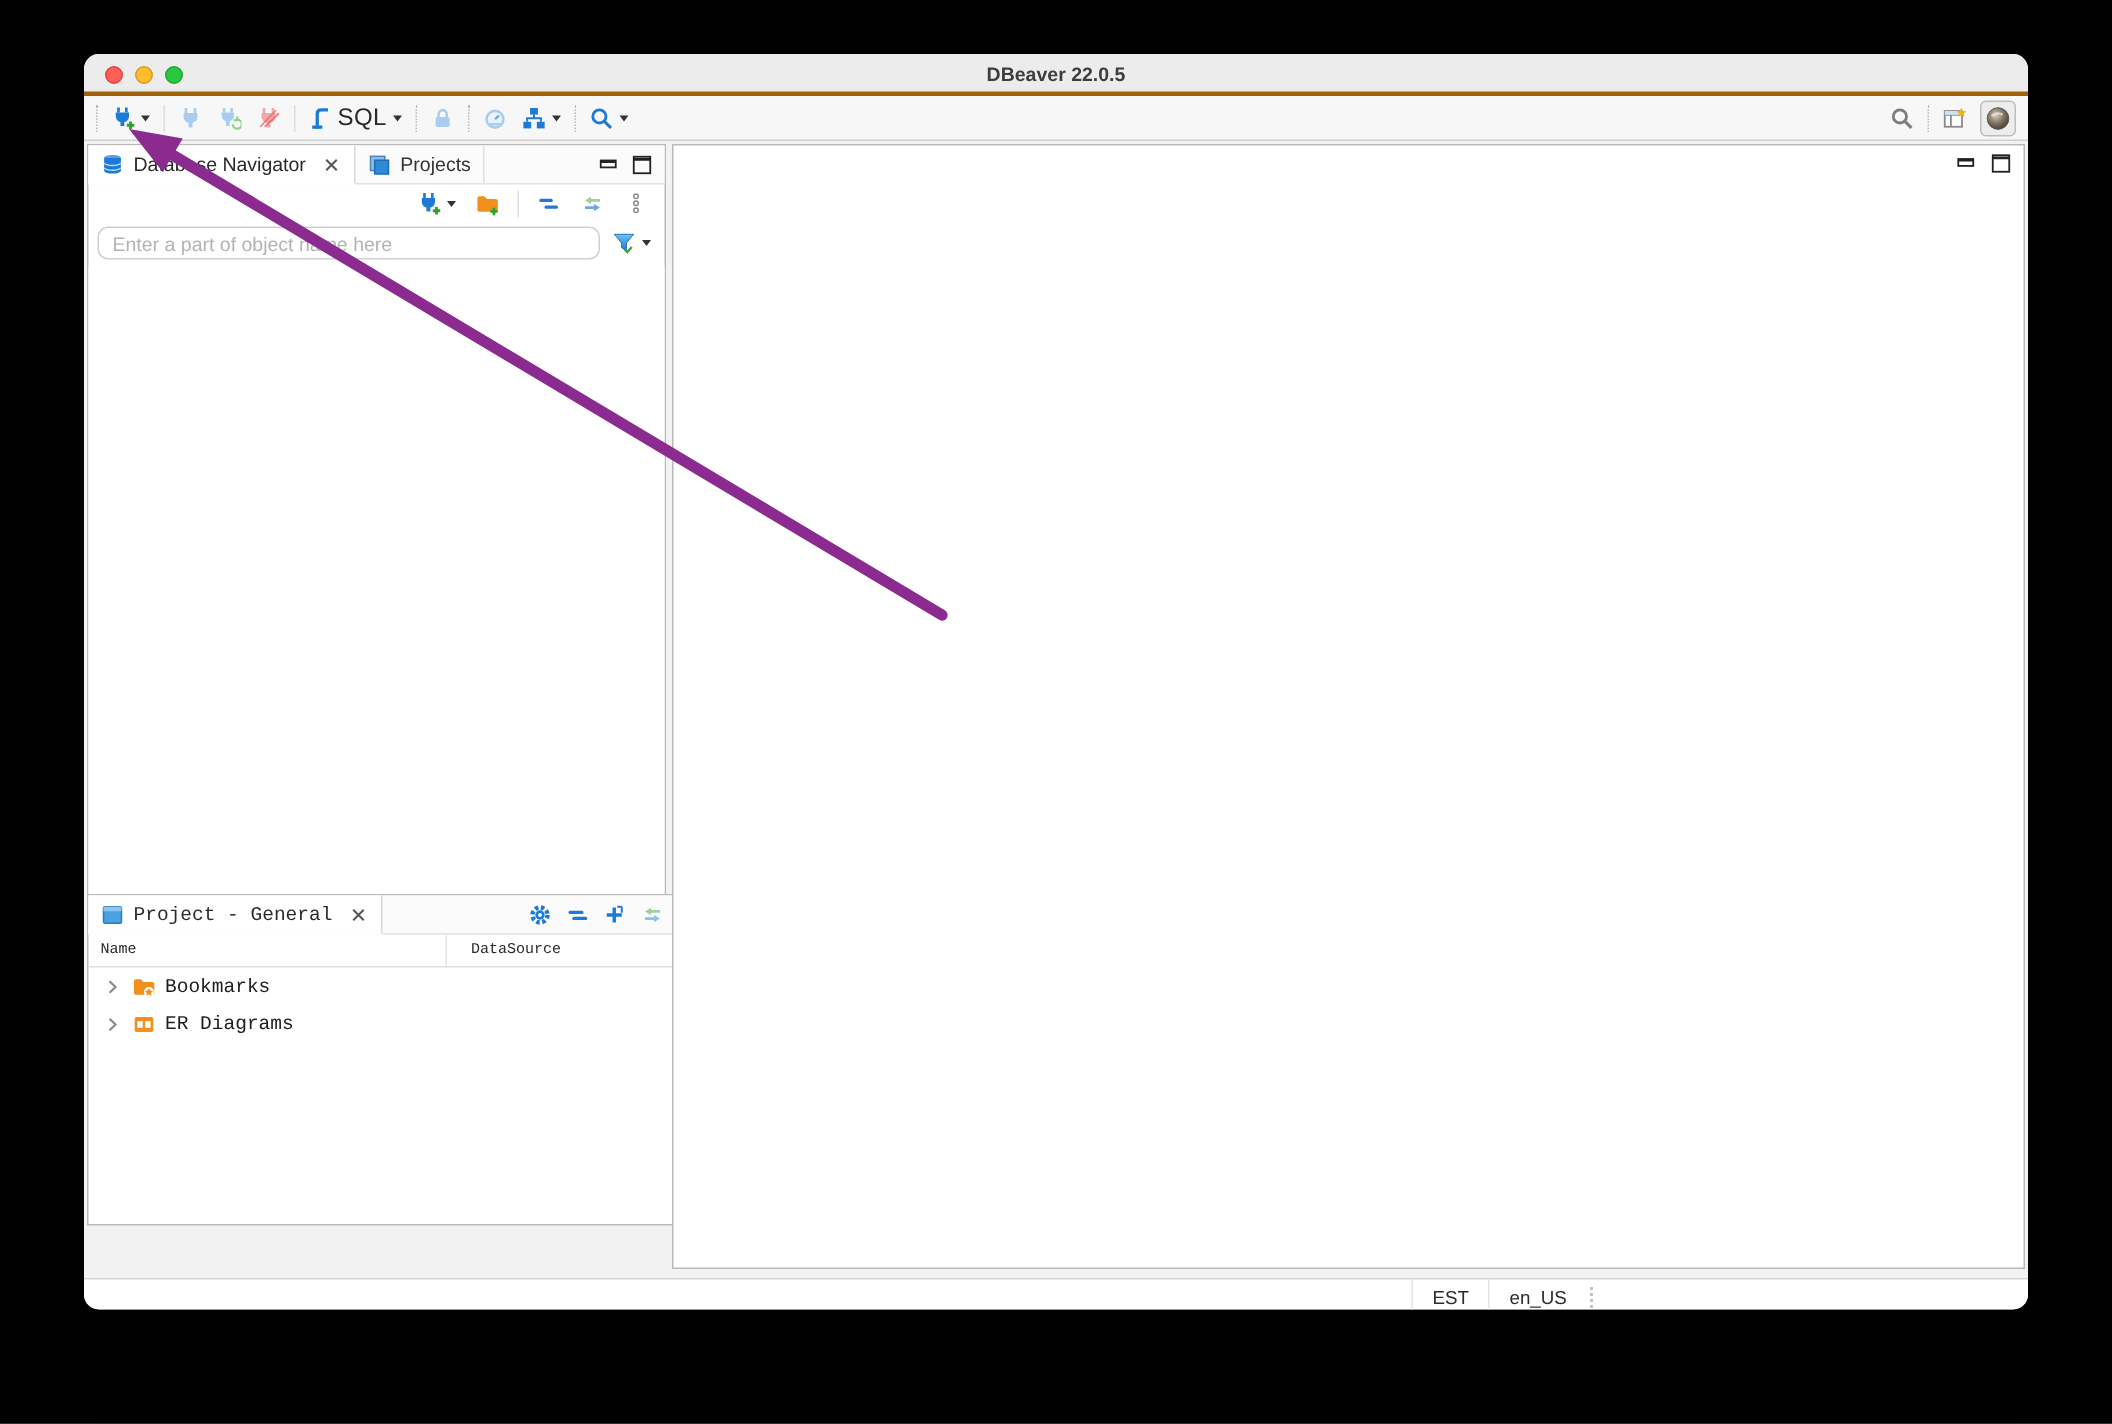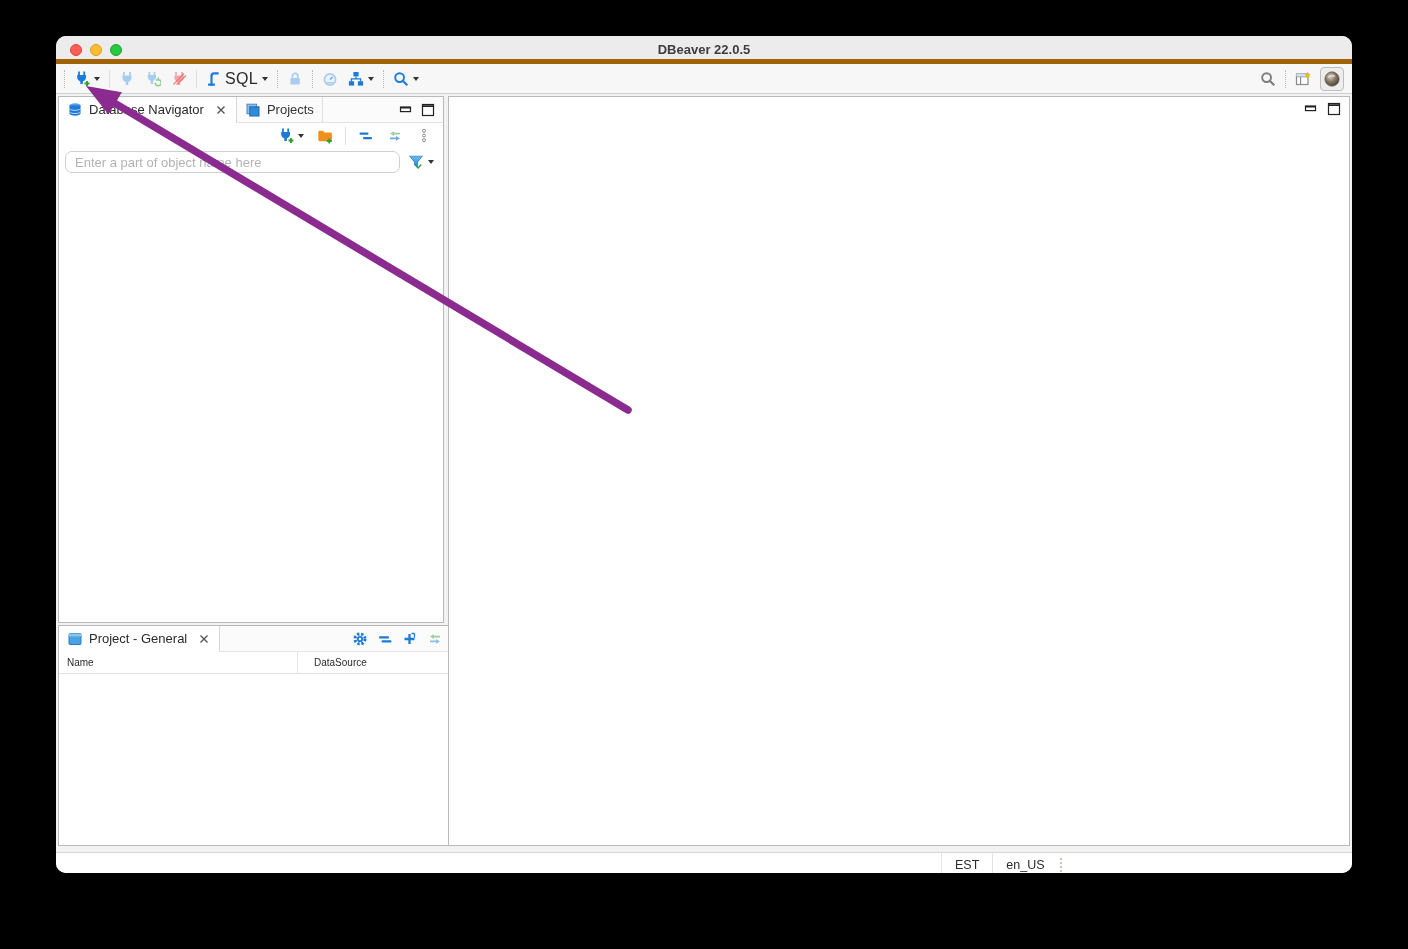--- a/index.html
+++ b/index.html
@@ -7,21 +7,21 @@
   .stage { position:relative; width:1408px; height:949px; background:#000; }
 
   .window {
     position:absolute; left:56px; top:36px; width:1296px; height:837px;
     background:#f5f5f5; border-radius:10px; overflow:hidden;
     box-shadow:0 18px 50px rgba(0,0,0,.55);
     display:flex; flex-direction:column;
   }
 
   
-  .titlebar { position:relative; height:28px; background:#ececec; border-bottom:5px solid #a16207; flex:0 0 auto; }
+  .titlebar { position:relative; height:28px; background:#ececec; border-bottom:3px solid #a16207; flex:0 0 auto; }
   .traffic { position:absolute; left:14px; top:8px; display:flex; gap:8px; }
   .traffic span { width:12px; height:12px; border-radius:50%; display:block; }
   .tl-close { background:#ff5f57; border:1px solid #e0443e; }
   .tl-min   { background:#febc2e; border:1px solid #d89c22; }
   .tl-max   { background:#28c840; border:1px solid #1ea433; }
   .win-title { position:absolute; left:0; right:0; top:0; height:28px; line-height:28px; text-align:center;
     font-size:13px; font-weight:bold; color:#3d3d3d; }
 
   
   .main-toolbar { height:30px; background:#f7f7f7; border-bottom:1px solid #cfcfcf; display:flex; align-items:center; padding:0 8px; flex:0 0 auto; }
@@ -34,21 +34,21 @@
   .tb-right { margin-left:auto; display:flex; align-items:center; }
   .avatar-btn { width:24px; height:24px; border:1px solid #bdbdbd; border-radius:4px; background:#ededed; display:flex; align-items:center; justify-content:center; margin-left:6px; }
 
   .icon16 { width:16px; height:16px; display:block; }
   .icon14 { width:14px; height:14px; display:block; }
 
   
   .workbench { position:relative; flex:1 1 auto; background:#f2f2f2; }
   .panel { position:absolute; background:#fff; border:1px solid #b9b9b9; display:flex; flex-direction:column; }
   .nav-panel { left:2px; top:2px; width:386px; height:527px; }
-  .proj-panel { left:2px; top:531px; width:440px; height:221px; }
+  .proj-panel { left:2px; top:502px; width:440px; height:221px;font-family:Liberation Mono, monospace; }
   .editor-area { left:392px; top:2px; width:902px; height:750px; }
 
   .tabrow { height:26px; display:flex; align-items:stretch; background:#fbfbfb; border-bottom:1px solid #e3e3e3; flex:0 0 auto; }
   .tab { display:flex; align-items:center; gap:6px; padding:0 8px; font-size:13px; color:#2a2a2a; }
   .tab.active { background:#fff; border-right:1px solid #d8d8d8; margin-bottom:-1px; border-bottom:1px solid #fff; }
   .tab.inactive { border-right:1px solid #e0e0e0; color:#333; }
   .tab-close { margin-left:4px; display:flex; align-items:center; }
   .tabrow-spacer { flex:1; }
   .minmax { display:flex; align-items:center; gap:8px; padding:0 8px; }
 
@@ -342,20 +342,46 @@
             </svg>
           </div>
         </div>
 
         <div class="grid-header">
           <div class="col-name">Name</div>
           <div class="col-ds">DataSource</div>
         </div>
 
         <div class="tree">
+          <div class="tree-row">
+            <span class="chev">
+              <svg class="icon14" viewBox="0 0 14 14">
+                  <path d="M5 3.2l4 3.8-4 3.8" fill="none" stroke="#8b8b8b" stroke-width="1.5"></path>
+                </svg>
+            </span>
+            <svg class="icon16" viewBox="0 0 16 16">
+              <path d="M1.3 4.2c0-.8.6-1.4 1.4-1.4h3.2l1.7 1.8h5.9c.8 0 1.4.6 1.4 1.4v5.8c0 .8-.6 1.4-1.4 1.4H2.7c-.8 0-1.4-.6-1.4-1.4z" fill="#f2901d"></path>
+              <circle cx="11.3" cy="11.4" r="3.4" fill="#fff"></circle>
+              <path d="M11.3 8.6l.9 1.7 1.9.3-1.4 1.3.3 1.9-1.7-.9-1.7.9.3-1.9-1.4-1.3 1.9-.3z" fill="#f2901d"></path>
+            </svg>
+            <span>Bookmarks</span>
+          </div>
+          <div class="tree-row">
+            <span class="chev">
+              <svg class="icon14" viewBox="0 0 14 14">
+                  <path d="M5 3.2l4 3.8-4 3.8" fill="none" stroke="#8b8b8b" stroke-width="1.5"></path>
+                </svg>
+            </span>
+            <svg class="icon16" viewBox="0 0 16 16">
+              <rect x="1.8" y="3" width="12.4" height="10" rx="1.2" fill="#f2901d"></rect>
+              <rect x="3.6" y="5.8" width="3.6" height="4.4" fill="#fff"></rect>
+              <rect x="8.8" y="5.8" width="3.6" height="4.4" fill="#fff"></rect>
+            </svg>
+            <span>ER Diagrams</span>
+          </div>
         </div>
       </div>
 
       <div class="panel editor-area">
         <div class="editor-head">
           <svg class="icon14" viewBox="0 0 14 14">
             <rect x="1.5" y="4" width="10" height="4.6" fill="none" stroke="#222" stroke-width="1.2"></rect>
             <path d="M1.5 4.8h10" stroke="#222" stroke-width="1.6"></path>
           </svg>
           <svg class="icon14" viewBox="0 0 14 14">

